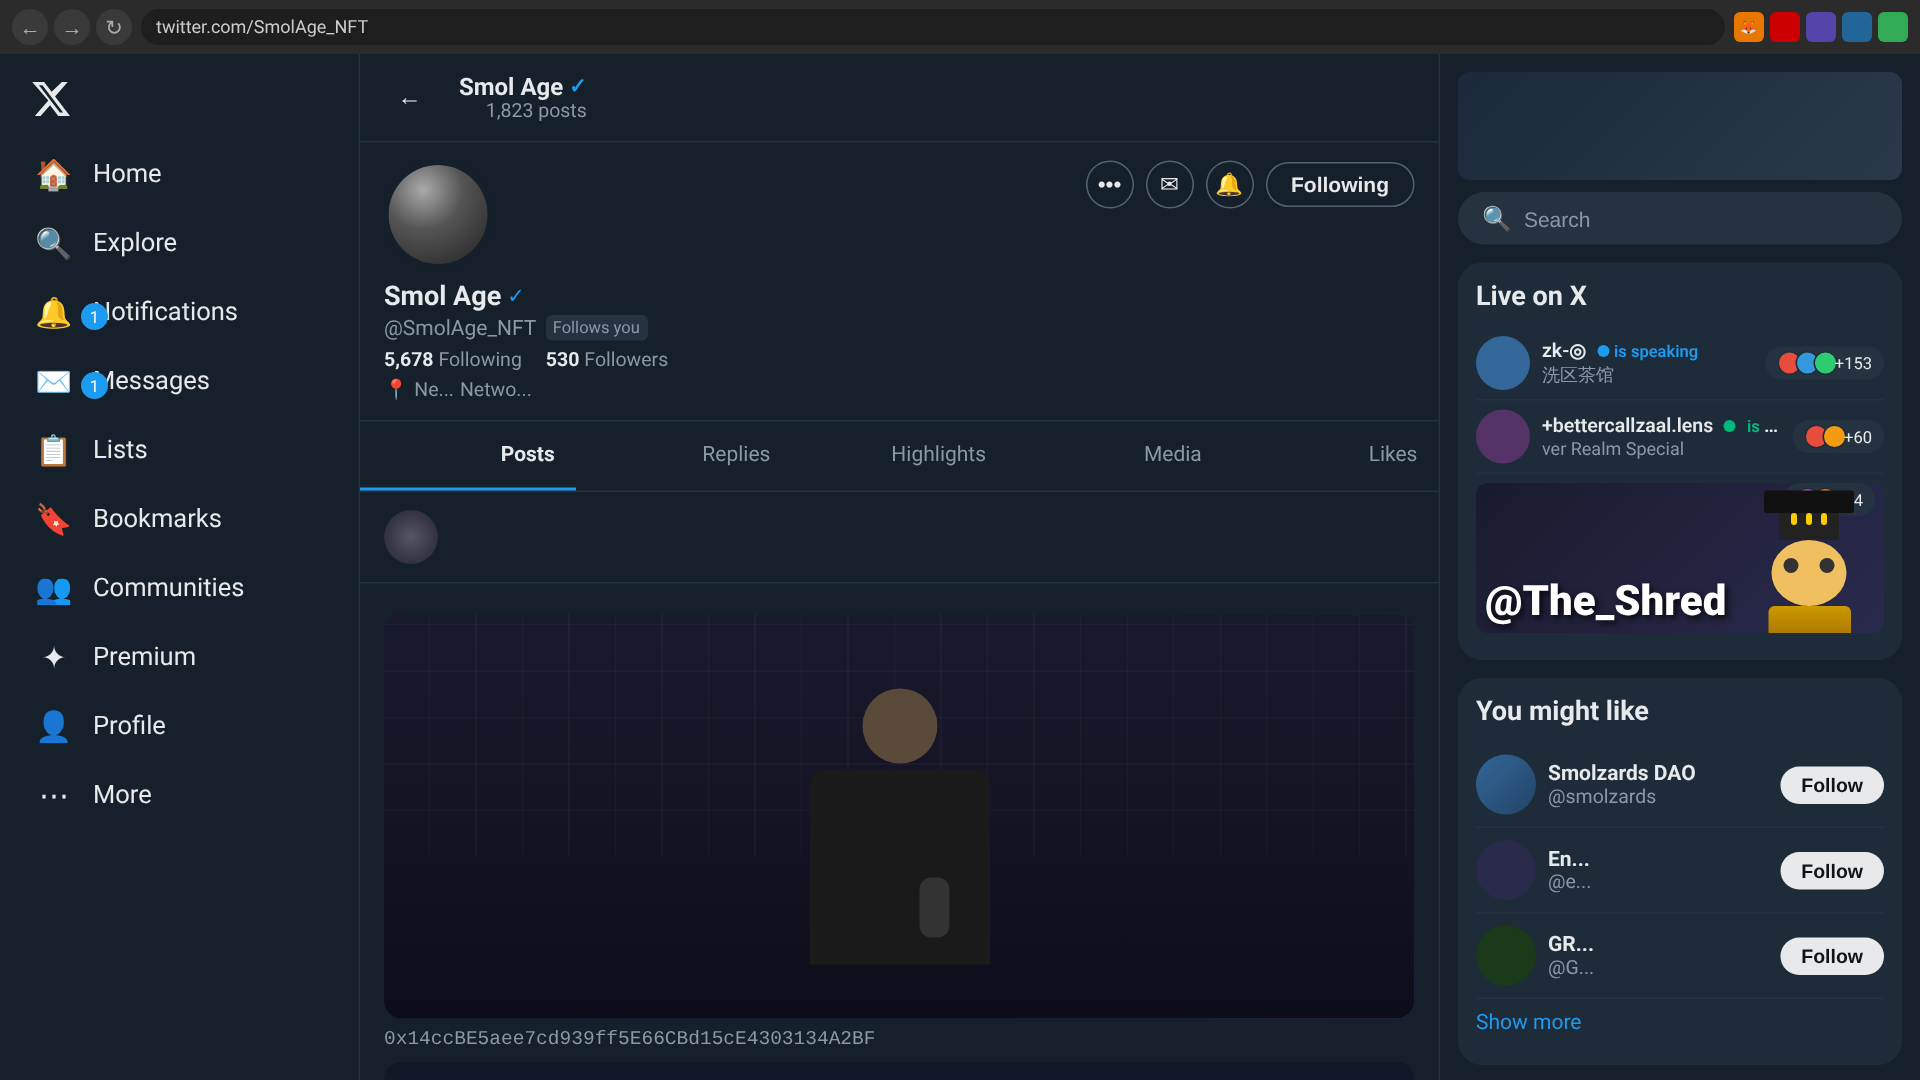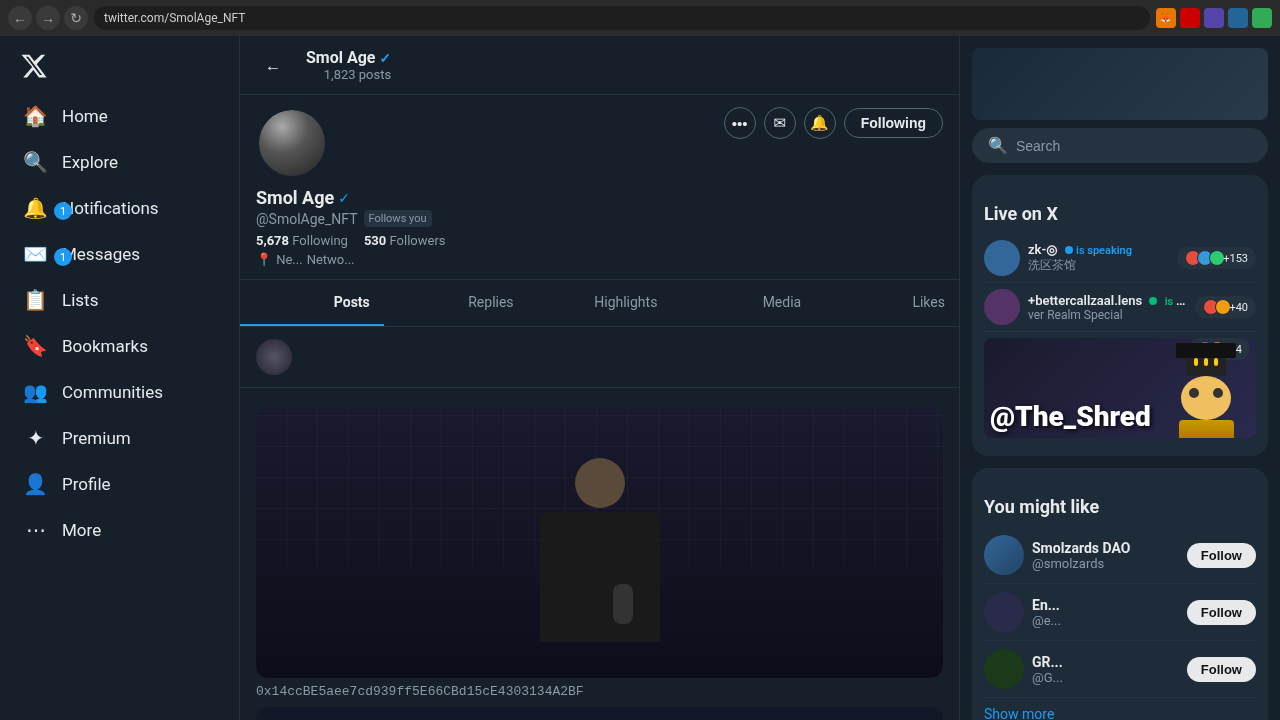--- a/index.html
+++ b/index.html
@@ -383,21 +383,20 @@
     .section-card {
       background: #1e2c3a;
       border-radius: 16px;
       padding: 12px;
       margin-bottom: 12px;
     }
     .section-title {
       font-size: 18px;
       font-weight: 700;
       margin-bottom: 10px;
-      margin-top: 16px;
     }
 
     
     .live-item {
       display: flex;
       align-items: center;
       gap: 8px;
       padding: 6px 0;
       border-bottom: 1px solid #253341;
     }
@@ -744,21 +743,21 @@
             <span class="green-dot" style="margin:0 4px;"></span>
             <span style="color:#00ba7c;font-size:11px;">is speaking</span>
           </div>
           <div class="live-subtitle">ver Realm Special</div>
         </div>
         <div class="live-listeners">
           <div class="listeners-avatars">
             <div class="mini-avatar" style="background:#e74c3c;"></div>
             <div class="mini-avatar" style="background:#f39c12;"></div>
           </div>
-          <span>+40</span>
+          <span>+60</span>
         </div>
       </div>
 
       <div class="live-item" style="position:relative;overflow:hidden;min-height:80px;border-bottom:none;">
 
         <div style="position:relative;width:100%;height:100px;border-radius:8px;overflow:hidden;background:linear-gradient(135deg,#1a1a2e,#2a2a4e);">
 
           <div style="position:absolute;right:10px;top:5px;width:80px;height:80px;">
 
             <div style="width:60px;height:15px;background:#111;border-radius:2px;margin:0 auto;position:relative;z-index:2;"></div>

